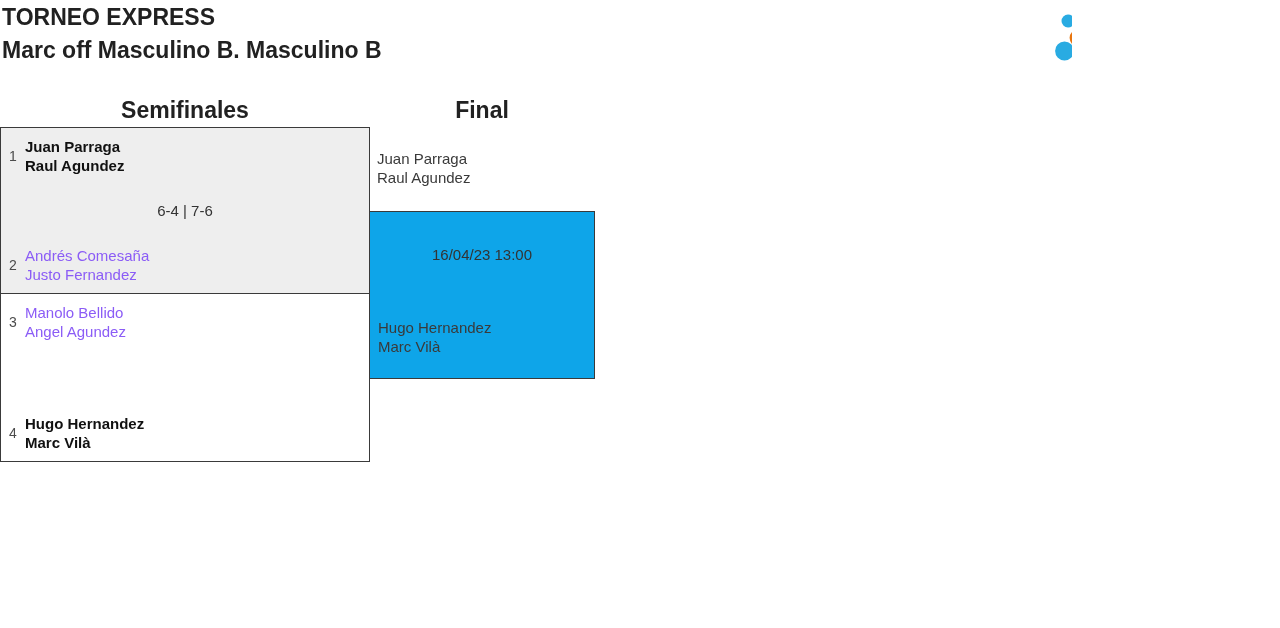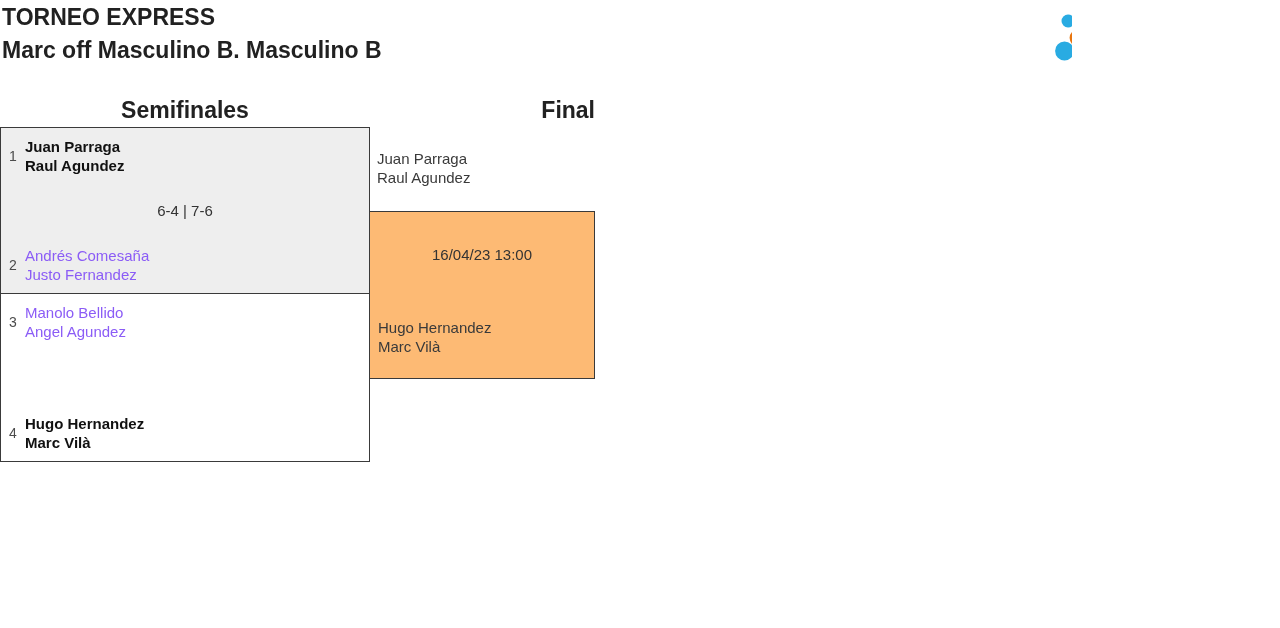--- a/index.html
+++ b/index.html
@@ -10,40 +10,40 @@
   .title-block { position:absolute; left:2px; top:1px; color:#212121; }
   .title-line { font-size:23px; font-weight:700; line-height:33px; white-space:nowrap; }
 
   .logo-svg { position:absolute; left:1052px; top:3px; }
 
   .round-label {
     position:absolute; top:97px; font-size:23px; font-weight:600;
     color:#212121; text-align:center;
   }
   .round-semis { left:0; width:370px; }
-  .round-final { left:369px; width:226px;text-align:right; }
+  .round-final { left:369px; width:226px; }
 
   .match-box {
     position:absolute; left:0; width:370px; box-sizing:border-box;
     border:1px solid #3a3a3a;
     display:flex; flex-direction:column; justify-content:space-between;
     padding:9px 0;
   }
   .match-sf1 { top:127px; height:167px; background:#eeeeee; }
   .match-sf2 { top:293px; height:169px; background:#ffffff; }
 
   .team-row { display:flex; align-items:center; }
   .seed { width:24px; flex:none; text-align:center; font-size:14px; color:#4b4b4b; }
   .names { font-size:15px; line-height:19px; color:#8b5cf6; }
   .names.winner { font-weight:700; color:#111111; }
   .score { text-align:center; font-size:15px; color:#333333; }
 
   .final-box {
     position:absolute; left:369px; top:211px; width:226px; height:168px;
-    box-sizing:border-box; border:1px solid #3a3a3a; background:#fdba74;
+    box-sizing:border-box; border:1px solid #3a3a3a; background:#0ea5e9;
   }
   .final-date {
     position:absolute; left:0; top:34px; width:100%; text-align:center;
     font-size:15px; color:#333333;
   }
   .final-team { font-size:15px; line-height:19px; color:#3a3a3a; }
   .final-team-top { position:absolute; left:377px; top:149px; }
   .final-team-bottom { position:absolute; left:8px; top:106px; }
 </style>
 </head>

